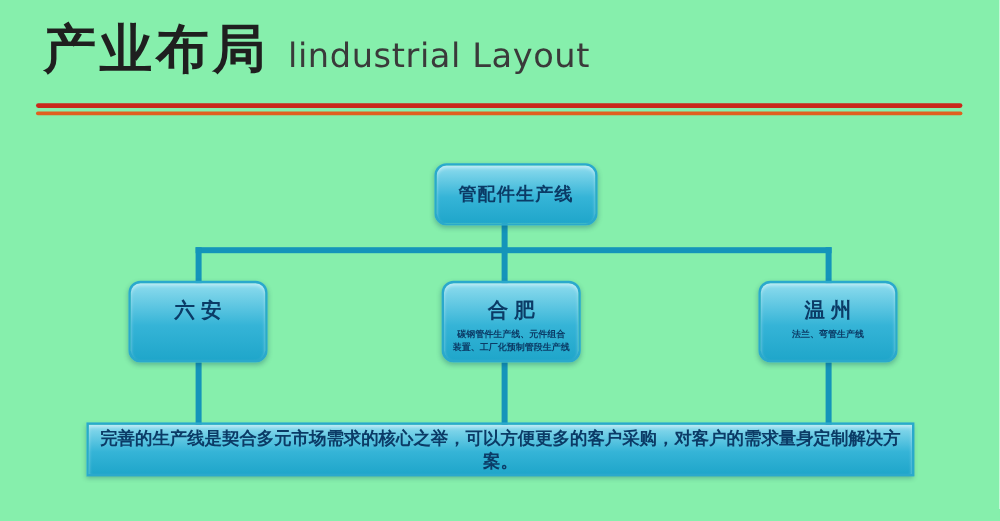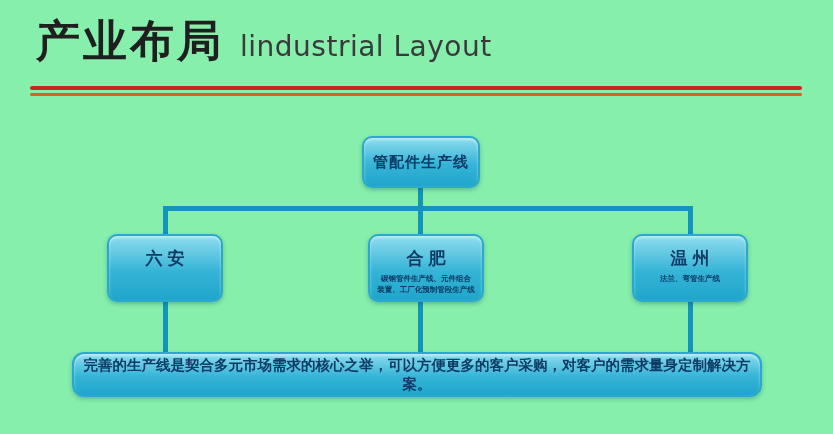--- a/index.html
+++ b/index.html
@@ -58,21 +58,21 @@
     background: linear-gradient(180deg,
       var(--box-light, #8edcee) 0%,
       var(--box-mid,   #35b4d7) 55%,
       var(--box-dark,  #1fa6ca) 100%);
     border: 2px solid var(--box-border, #2aa9cc);
     box-shadow: 0 2px 4px rgba(0, 60, 90, 0.30), inset 0 2px 3px rgba(255,255,255,0.45);
     color: var(--text-navy, #0b3b66);
     text-align: center;
   }
   .root-node {
-    left: 362px; top: 136px; width: 118px; height: 52px;
+    left: 362px; top: 136px; width: 136px; height: 52px;
     display: flex; align-items: center; justify-content: center;
   }
   .root-label { font-size: 15px; font-weight: bold; letter-spacing: 1px; }
 
   .child-node {
     width: 116px; height: 68px;
     display: flex; flex-direction: column; align-items: center;
     padding-top: 11px; gap: 4px;
   }
   .child-luan    { left: 107px; top: 234px; }
@@ -82,21 +82,21 @@
   .child-desc {
     font-size: 7.5px;
     line-height: 1.45;
     font-weight: bold;
     white-space: pre-line;
     padding: 0 4px;
   }
 
   .footer-bar {
     left: 72px; top: 352px; width: 690px; height: 45px;
-    border-radius: 12px;
+    border-radius: 0;
     display: flex; align-items: center; justify-content: center;
     font-size: 14.5px; font-weight: bold;
     padding: 0 8px;
     letter-spacing: 0px;
   }
 </style>
 </head>
 <body>
 
 <div class="canvas">

